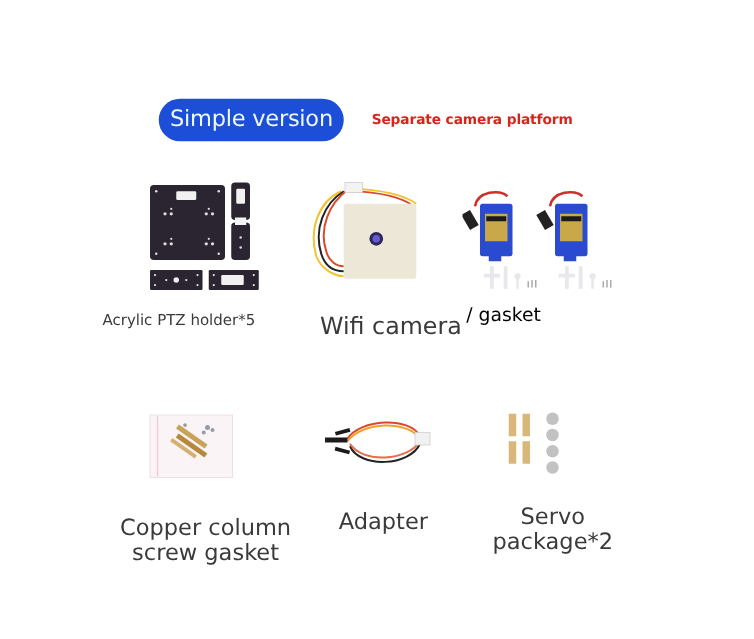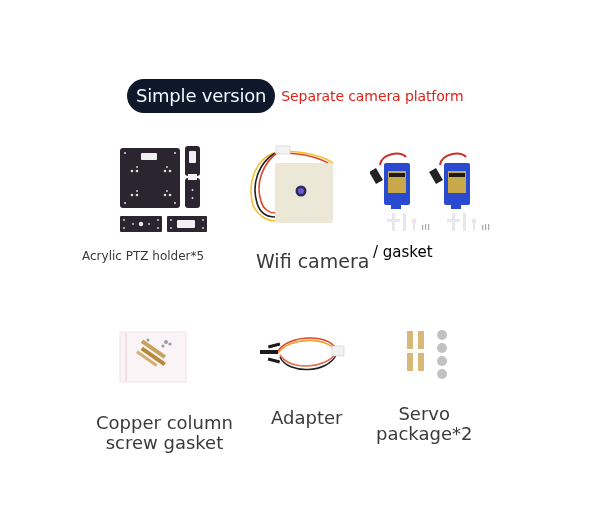--- a/index.html
+++ b/index.html
@@ -1,22 +1,22 @@
 <!DOCTYPE html>
 <html><head>
 <meta charset="utf-8">
 <style>
   * { box-sizing: border-box; margin: 0; padding: 0; }
   html, body { width: 603px; height: 511px; background: #ffffff; overflow: hidden; }
   body { position: relative; font-family: "DejaVu Sans", "Liberation Sans", sans-serif; color: #333; }
 
   .header { position: absolute; top: 78px; left: 127px; height: 35px; display: flex; align-items: center; }
-  .pill { background: #0f172a; color: #eefaff; border-radius: 18px; height: 34px; padding: 0 9px;
+  .pill { background: #1d4ed8; color: #eefaff; border-radius: 18px; height: 34px; padding: 0 9px;
           display: flex; align-items: center; font-size: 18px; letter-spacing: -0.2px; white-space: nowrap; }
-  .subtitle { margin-left: 6px; color: #d9231b; font-size: 14px; font-weight: normal; white-space: nowrap; letter-spacing: -0.1px; }
+  .subtitle { margin-left: 22px; color: #d9231b; font-size: 11px; font-weight: bold; white-space: nowrap; letter-spacing: -0.1px; }
 
   .item { position: absolute; }
   .label { position: absolute; text-align: center; color: #3a3a3a; white-space: nowrap; line-height: 1.1; }
   .fade { color: #b6b6b6; }
 
   svg { display: block; }
 </style>
 </head>
 <body>
 
@@ -181,16 +181,16 @@
         <rect x="13" y="25" width="6" height="18"></rect>
     </g>
     <g fill="#c2c2c2">
       <circle cx="37" cy="7" r="5"></circle>
         <circle cx="37" cy="20" r="5"></circle>
         <circle cx="37" cy="33" r="5"></circle>
         <circle cx="37" cy="46" r="5"></circle>
     </g>
   </svg>
 </div>
-<div class="label" style="left:376px;top:404px;font-size:18px;text-align:center;">
+<div class="label" style="left:394px;top:404px;font-size:18px;text-align:center;">
   <div>Servo</div>
   <div>package*2</div>
 </div>
 
 </body></html>

